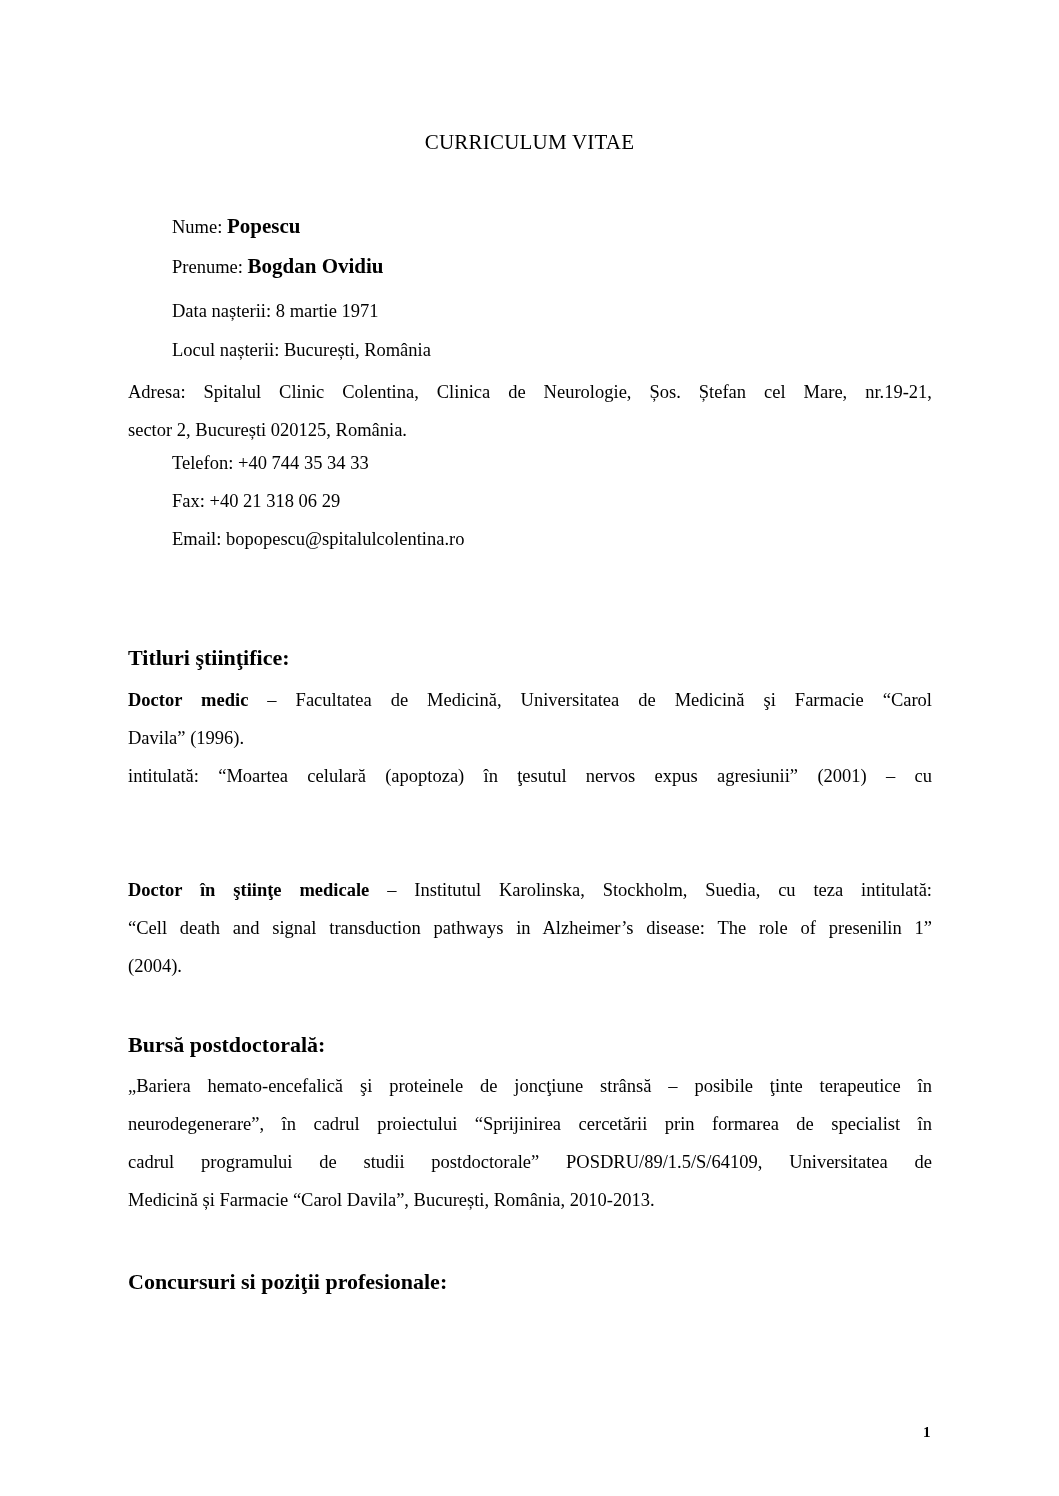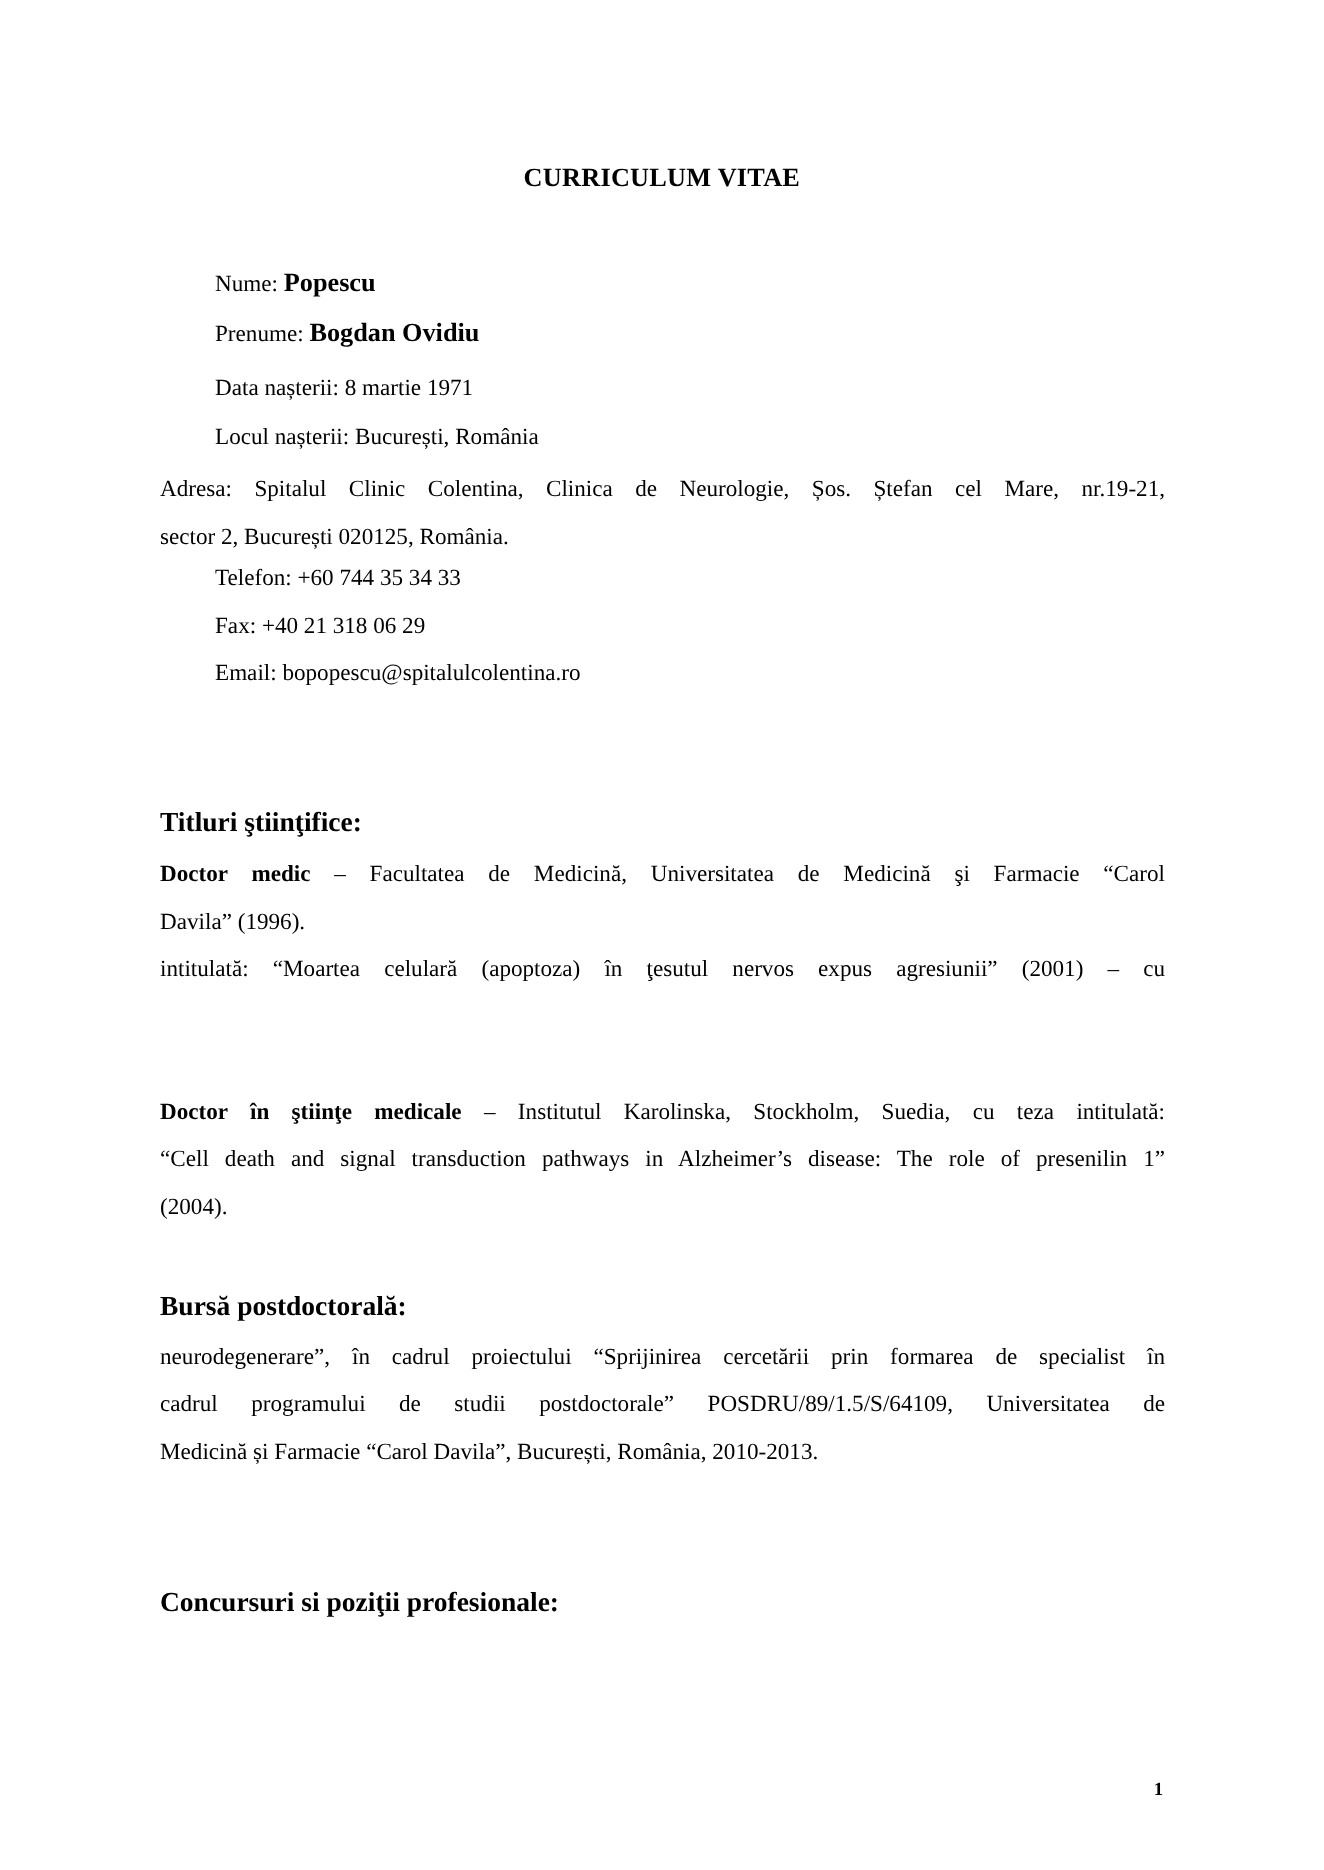--- a/index.html
+++ b/index.html
@@ -1,20 +1,20 @@
 <!DOCTYPE html>
 <html><head>
 <meta charset="utf-8">
 <style>
   html, body { margin: 0; padding: 0; background: #ffffff; }
   body { width: 1059px; height: 1496px; position: relative; overflow: hidden;
          font-family: "Liberation Serif", "DejaVu Serif", serif; color: #000; }
   .page { position: absolute; left: 0; top: 0; width: 1059px; height: 1496px; }
   .title { position: absolute; top: 130px; left: 0; width: 1059px; text-align: center;
-           font-weight: bold; font-size: 21px; letter-spacing: 0.2px; }
+           font-weight: normal; font-size: 21px; letter-spacing: 0.2px; }
   .line { position: absolute; left: 128px; font-size: 18.5px; white-space: nowrap; margin-left: 44px; }
   .big { font-weight: bold; font-size: 21px; }
   .para { position: absolute; left: 128px; width: 804px; font-size: 18.5px;
           line-height: 38px; text-align: justify; }
   .para .l { display: block; text-align: justify; text-align-last: justify; height: 38px; }
   .para .l.last { text-align-last: left; }
   .head { position: absolute; left: 128px; font-weight: bold; font-size: 22px; }
   b { font-weight: bold; }
   .spaced { letter-spacing: 2.5px; }
   .pagenum { position: absolute; left: 923px; top: 1424px; font-size: 15px; font-weight: bold; }
@@ -33,21 +33,21 @@
     <span>Prenume: </span><span class="big">Bogdan Ovidiu</span>
   </div>
   <div class="line" style="top:301px;">Data nașterii: 8 martie 1971</div>
   <div class="line" style="top:340px;">Locul nașterii: București, România</div>
 
   <div class="para" style="top:373px;">
     <span class="l">Adresa: Spitalul Clinic Colentina, Clinica de Neurologie, Șos. Ștefan cel Mare, nr.19-21,</span>
     <span class="l last">sector 2, București 020125, România.</span>
   </div>
 
-  <div class="line" style="top:453px;">Telefon: +60 744 35 34 33</div>
+  <div class="line" style="top:453px;">Telefon: +40 744 35 34 33</div>
   <div class="line" style="top:491px;">Fax: +40 21 318 06 29</div>
   <div class="line" style="top:529px;">Email: bopopescu@spitalulcolentina.ro</div>
 
   <div class="head" style="top:645px;">Titluri ştiinţifice:</div>
 
   <div class="para" style="top:681px;">
     <span class="l"><b>Doctor medic</b><span> – Facultatea de Medicină, Universitatea de Medicină şi Farmacie “Carol</span></span>
     <span class="l last">Davila” (1996).</span>
   </div>
 
@@ -57,20 +57,21 @@
 
   <div class="para" style="top:871px;">
     <span class="l"><b>Doctor în ştiinţe medicale</b><span> – Institutul Karolinska, Stockholm, Suedia, cu teza intitulată:</span></span>
     <span class="l">“Cell death and signal transduction pathways in Alzheimer’s disease: The role of presenilin 1”</span>
     <span class="l last">(2004).</span>
   </div>
 
   <div class="head" style="top:1032px;">Bursă postdoctorală:</div>
 
   <div class="para" style="top:1067px;">
+    <span class="l">„Bariera hemato-encefalică şi proteinele de joncţiune strânsă – posibile ţinte terapeutice în</span>
     <span class="l">neurodegenerare”, în cadrul proiectului “Sprijinirea cercetării prin formarea de specialist în</span>
     <span class="l">cadrul programului de studii postdoctorale” POSDRU/89/1.5/S/64109, Universitatea de</span>
     <span class="l last">Medicină și Farmacie “Carol Davila”, București, România, 2010-2013.</span>
   </div>
 
   <div class="head" style="top:1269px;">Concursuri si poziţii profesionale:</div>
 
   <div class="pagenum">1</div>
 </div>
 

